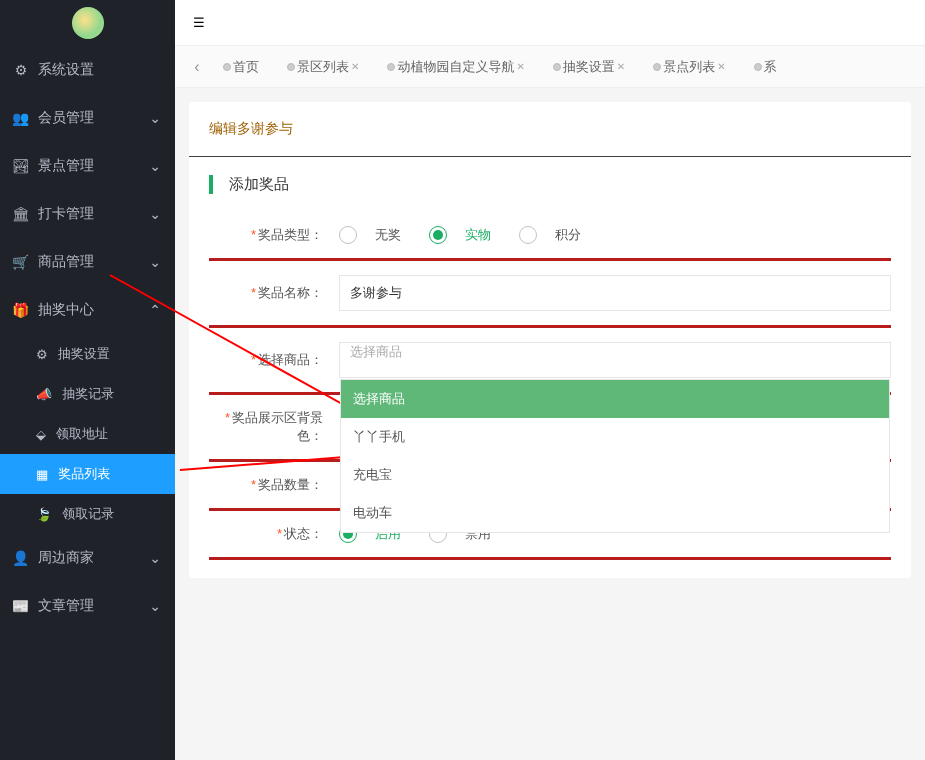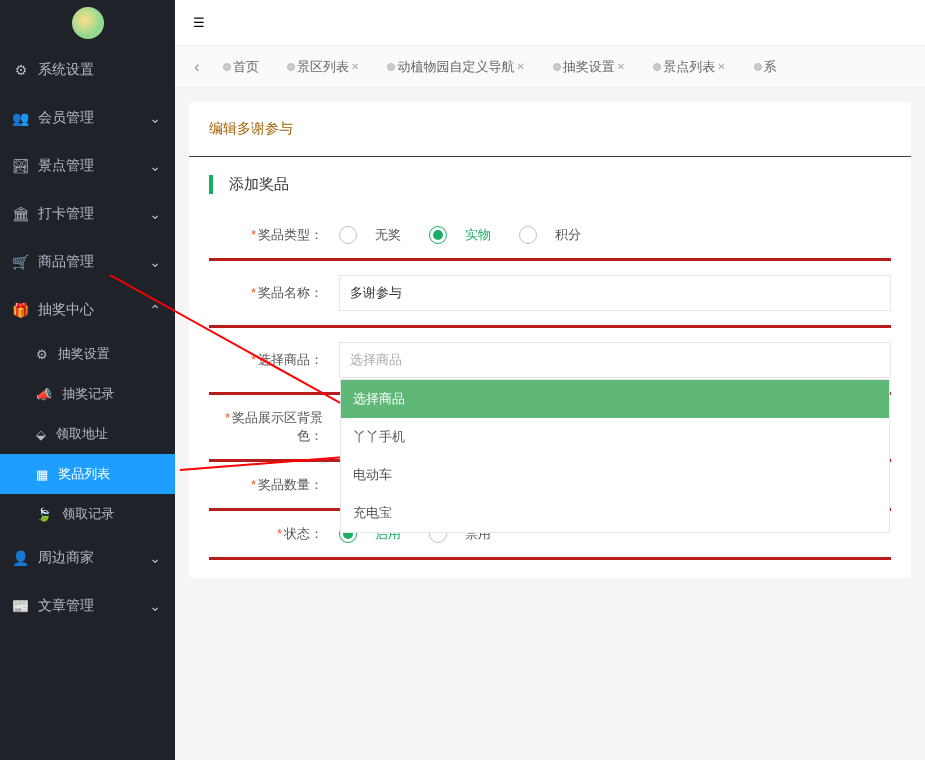--- a/index.html
+++ b/index.html
@@ -40,21 +40,21 @@
 .form-ctrl { flex: 1; display: flex; align-items: center; gap: 28px; position: relative; }
 
 .radio { display: flex; align-items: center; gap: 18px; cursor: pointer; color: #555; }
 .radio .circle { width: 18px; height: 18px; border: 1px solid #c2c2c2; border-radius: 50%; display: flex; align-items: center; justify-content: center; }
 .radio .circle.on { border-color: #1aad63; }
 .radio .circle.on::after { content: ""; width: 10px; height: 10px; border-radius: 50%; background: #1aad63; }
 .radio.green { color: #1aad63; }
 
 .input { width: 100%; height: 36px; border: 1px solid #e6e6e6; padding: 0 10px; font-size: 13px; color: #333; outline: none; }
 
-.select-box { width: 100%; height: 36px; border: 1px solid #e6e6e6; padding: 16px 10px; display: flex; align-items: center; color: #aaa; cursor: pointer; position: relative; }
+.select-box { width: 100%; height: 36px; border: 1px solid #e6e6e6; padding: 16px 10px; display: flex; align-items: flex-end; color: #aaa; cursor: pointer; position: relative; }
 .dropdown { position: absolute; left: 0; right: 0; top: 36px; background: #fff; border: 1px solid #e6e6e6; z-index: 100; }
 .dropdown-opt { padding: 10px 12px; color: #555; cursor: pointer; font-size: 13px; }
 .dropdown-opt.active { background: #5fb878; color: #fff; }
 
 
 .anno-arrow { position: absolute; overflow: visible; pointer-events: none; }
 </style>
 </head>
 <body>
 
@@ -193,22 +193,22 @@
     </div>
 
     <div class="form-row" style="position:relative;">
       <div class="form-label"><span class="star">*</span><span>选择商品：</span></div>
       <div class="form-ctrl" style="flex-direction:column;align-items:stretch;gap:0;">
         <div class="select-box">
           <span>选择商品</span>
           <div class="dropdown">
             <div class="dropdown-opt active">选择商品</div>
             <div class="dropdown-opt">丫丫手机</div>
+            <div class="dropdown-opt">充电宝</div>
             <div class="dropdown-opt">电动车</div>
-            <div class="dropdown-opt">充电宝</div>
           </div>
         </div>
       </div>
     </div>
 
     <div class="form-row">
       <div class="form-label"><span class="star">*</span><span>奖品展示区背景色：</span></div>
       <div class="form-ctrl"></div>
     </div>
 

